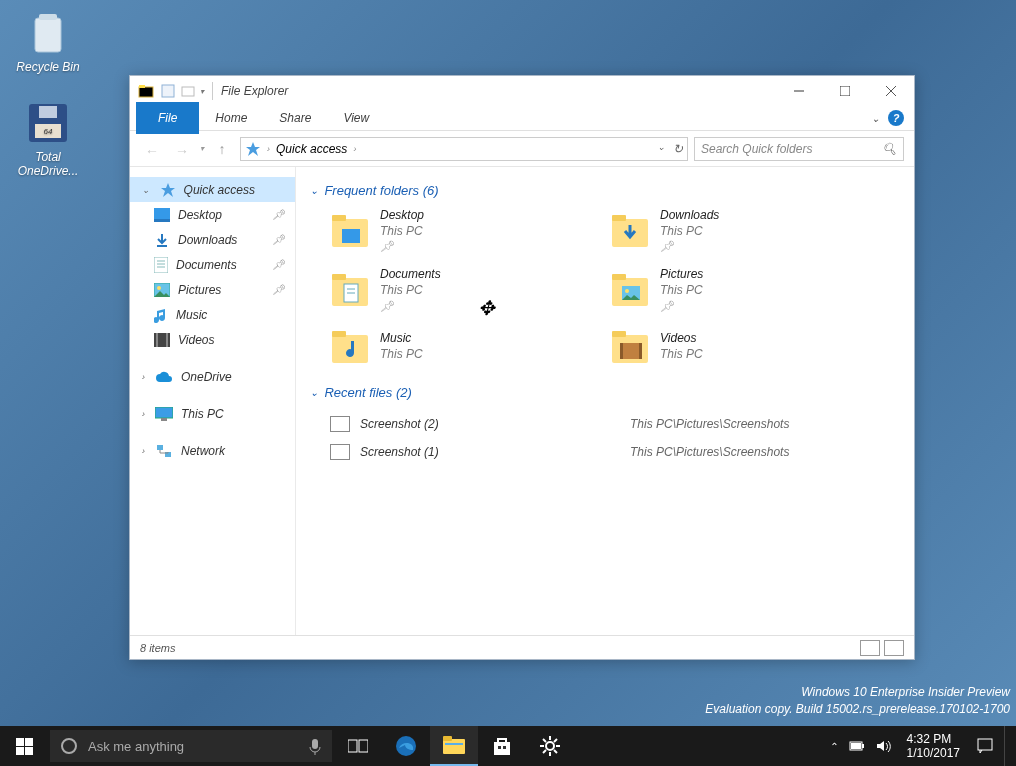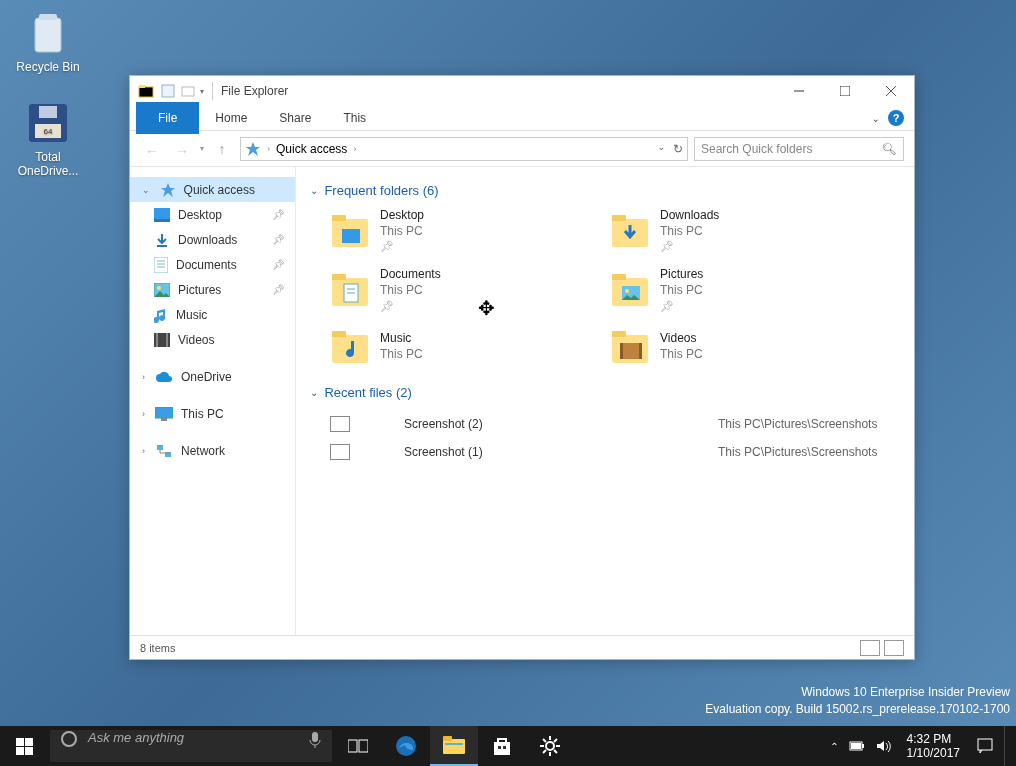--- a/index.html
+++ b/index.html
@@ -1,17 +1,17 @@
 <!DOCTYPE html>
 <html><head>
 <meta charset="utf-8">
 <style>
 * { box-sizing: border-box; margin: 0; padding: 0; font-family: "Segoe UI", sans-serif; }
 body { width: 1016px; height: 766px; overflow: hidden; background: linear-gradient(135deg, #5a8cb8 0%, #3d6a96 50%, #5a8cb8 100%); position: relative; }
-.desktop { width: 100%; height: calc(100% - 40px); position: relative; }
+.desktop { width: 100%; height: calc(100% - 40px); position: relative; font-style: italic; }
 .desktop-icon { position: absolute; width: 76px; text-align: center; color: #fff; font-size: 12px; cursor: pointer; text-shadow: 0 1px 2px rgba(0,0,0,.4); }
 .desktop-icon .icon-img { margin: 0 auto 4px; }
 .recycle-bin { left: 10px; top: 10px; }
 .total-cmd { left: 10px; top: 100px; }
 .watermark-text { position: absolute; right: 6px; bottom: 8px; color: #fff; font-size: 12px; text-align: right; line-height: 1.4; }
 
 .window { position: absolute; left: 129px; top: 75px; width: 786px; height: 585px; background: #fff; border: 1px solid #a9b7c7; box-shadow: 0 2px 14px rgba(0,0,0,.25); display: flex; flex-direction: column; }
 
 .titlebar { height: 30px; display: flex; align-items: center; padding: 0 0 0 8px; background: #fff; }
 .titlebar .app-icon { margin-right: 4px; }
@@ -53,34 +53,34 @@
 .group-header .chev { font-size: 10px; }
 .folders-grid { display: grid; grid-template-columns: repeat(2, 260px); gap: 14px 20px; padding-left: 20px; margin-bottom: 18px; }
 .folder-item { display: flex; align-items: center; gap: 10px; cursor: pointer; }
 .folder-item .ficon { width: 40px; height: 40px; flex-shrink: 0; }
 .folder-item .ftext { font-size: 12px; line-height: 1.3; }
 .folder-item .ftext .fname { color: #222; }
 .folder-item .ftext .floc { color: #777; }
 .folder-item .ftext .fpin { color: #999; font-size: 11px; }
 
 .recent-list { padding-left: 20px; }
-.recent-row { display: flex; align-items: center; height: 28px; font-size: 12px; color: #333; cursor: pointer; gap: 44px; }
+.recent-row { display: flex; align-items: center; height: 28px; font-size: 12px; color: #333; cursor: pointer; }
 .recent-row .ricon { width: 20px; height: 16px; border: 1px solid #888; margin-right: 10px; background: #fff; }
 .recent-row .rname { width: 270px; }
 .recent-row .rpath { color: #666; }
 
 .statusbar { height: 24px; border-top: 1px solid #e0e0e0; display: flex; align-items: center; padding: 0 10px; font-size: 11px; color: #555; }
 .statusbar .views { margin-left: auto; display: flex; gap: 4px; }
 .statusbar .views div { width: 20px; height: 16px; border: 1px solid #999; cursor: pointer; }
 
 .cursor { position: absolute; left: 478px; top: 296px; font-size: 20px; color: #000; pointer-events: none; }
 
 .taskbar { position: absolute; bottom: 0; left: 0; right: 0; height: 40px; background: #1a1a1a; display: flex; align-items: center; color: #fff; }
 .start { width: 48px; height: 100%; display: flex; align-items: center; justify-content: center; cursor: pointer; }
-.tb-search { height: 32px; width: 282px; background: #2a2a2a; display: flex; padding: 0 10px; gap: 10px; font-size: 13px; color: #aaa; margin: 0 2px; font-style: italic; }
+.tb-search { height: 32px; width: 282px; background: #2a2a2a; display: flex; align-items: center; padding: 0 10px; gap: 10px; font-size: 13px; color: #aaa; margin: 0 2px; }
 .tb-item { width: 48px; height: 100%; display: flex; align-items: center; justify-content: center; cursor: pointer; }
 .tb-item.active { border-bottom: 2px solid #76b9ed; background: rgba(255,255,255,.08); }
 .tray { margin-left: auto; display: flex; align-items: center; gap: 10px; padding-right: 6px; font-size: 12px; }
 .tray .chev-up { font-size: 10px; }
 .clock { line-height: 1.2; font-size: 12px; padding: 0 6px; }
 .tray-item { cursor: pointer; }
 
 svg { display: block; }
 </style>
 </head>
@@ -144,21 +144,21 @@
               <line x1="10" y1="0" x2="0" y2="10" stroke="currentColor"></line>
             </svg>
           </div>
       </div>
     </div>
 
     <div class="ribbon-tabs">
       <div class="tab file-tab">File</div>
       <div class="tab">Home</div>
       <div class="tab">Share</div>
-      <div class="tab">This</div>
+      <div class="tab">View</div>
       <div class="expand">⌄</div>
       <div class="help">?</div>
     </div>
 
     <div class="addrbar">
       <div class="navbtn disabled">←</div>
       <div class="navbtn disabled">→</div>
       <div class="crumb-dd">▾</div>
       <div class="navbtn">↑</div>
       <div class="addrbox">

